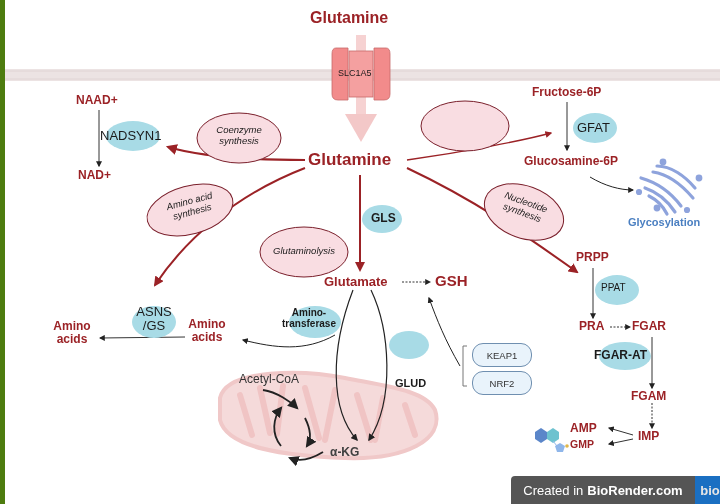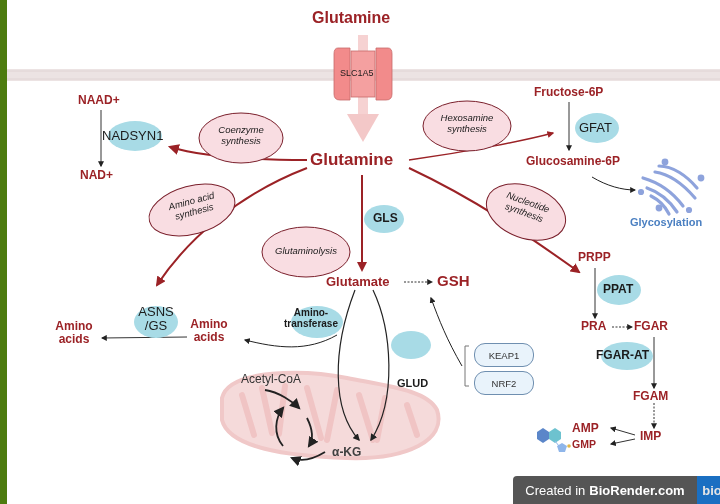--- a/index.html
+++ b/index.html
@@ -1,17 +1,17 @@
 <!DOCTYPE html>
 <html><head>
 <meta charset="utf-8">
 <style>
   html, body { margin:0; padding:0; background:#ffffff; }
   body { width:720px; height:504px; position:relative; overflow:hidden; font-family:"Liberation Sans", sans-serif; }
-  #stage { position:absolute; left:0; top:0; width:720px; height:504px; border-left:7px solid #4d7c0f; box-sizing:border-box; }
+  #stage { position:absolute; left:0; top:0; width:720px; height:504px; border-left:5px solid #4d7c0f; box-sizing:border-box; }
   svg#diagram { position:absolute; left:0; top:0; }
   .lbl { position:absolute; font-family:"Liberation Sans", sans-serif; font-weight:bold; color:#9b2226; white-space:nowrap; line-height:1.05; text-align:center; }
   .enz { position:absolute; font-family:"Liberation Sans", sans-serif; color:#1b1b1b; white-space:nowrap; text-align:center; line-height:1.05; }
   .path-lbl { position:absolute; font-family:"Liberation Sans", sans-serif; font-style:italic; font-size:9.5px; color:#1a1a1a; text-align:center; line-height:1.15; }
   .pill { position:absolute; width:58px; height:22px; border:1px solid #6f8fb0; border-radius:11px; background:#e9f3fb; font-size:9.5px; color:#333; display:flex; align-items:center; justify-content:center; }
   #watermark { position:absolute; left:506px; top:476px; width:214px; height:28px; display:flex; }
   #wm-text { flex:1; background:#555555; color:#ffffff; font-size:13px; display:flex; align-items:center; justify-content:center; border-top-left-radius:4px; }
   #wm-text b { margin-left:4px; }
   #wm-logo { width:30px; background:#1a6fc2; color:#e5e5e5; font-weight:bold; font-size:13px; display:flex; align-items:center; justify-content:center; }
 </style>
@@ -128,21 +128,20 @@
 
 <div class="lbl" style="left:305px;top:10px;font-size:16px;">Glutamine</div>
 <div class="enz" style="left:333px;top:69px;font-size:9px;">SLC1A5</div>
 <div class="lbl" style="left:303px;top:151px;font-size:17px;">Glutamine</div>
 
 <div class="path-lbl" style="left:198px;top:125px;width:72px;text-align:center;">Coenzyme synthesis</div>
 <div class="lbl" style="left:71px;top:94px;font-size:12px;">NAAD+</div>
 <div class="enz" style="left:95px;top:129px;font-size:13px;">NADSYN1</div>
 <div class="lbl" style="left:73px;top:169px;font-size:12px;">NAD+</div>
 
-<div class="path-lbl" style="left:420px;top:113px;width:80px;">Hexosamine synthesis</div>
 <div class="lbl" style="left:527px;top:86px;font-size:12px;">Fructose-6P</div>
 <div class="enz" style="left:572px;top:121px;font-size:13px;">GFAT</div>
 <div class="lbl" style="left:519px;top:155px;font-size:12px;">Glucosamine-6P</div>
 <div class="lbl" style="left:623px;top:217px;font-size:11px;color:#4a7fc1;">Glycosylation</div>
 
 <div class="path-lbl" style="left:150px;top:196px;width:72px;transform:rotate(-15deg);">Amino acid synthesis</div>
 <div class="enz" style="left:124px;top:305px;width:50px;font-size:13px;white-space:normal;">ASNS /GS</div>
 <div class="lbl" style="left:45px;top:320px;width:44px;font-size:12px;white-space:normal;">Amino acids</div>
 <div class="lbl" style="left:180px;top:318px;width:44px;font-size:12px;white-space:normal;">Amino acids</div>
 <div class="enz" style="left:271px;top:308px;width:66px;font-size:10px;font-weight:bold;white-space:normal;">Amino- transferase</div>
@@ -153,21 +152,21 @@
 <div class="lbl" style="left:430px;top:273px;font-size:15px;">GSH</div>
 <div class="enz" style="left:390px;top:338px;font-size:11px;font-weight:bold;margin-top:40px;">GLUD</div>
 <div class="pill" style="left:467px;top:343px;">KEAP1</div>
 <div class="pill" style="left:467px;top:371px;">NRF2</div>
 
 <div class="enz" style="left:234px;top:373px;font-size:12px;color:#333;">Acetyl-CoA</div>
 <div class="lbl" style="left:325px;top:446px;font-size:12px;color:#404040;text-align:center;">α-KG</div>
 
 <div class="path-lbl" style="left:480px;top:197px;width:78px;transform:rotate(20deg);">Nucleotide synthesis</div>
 <div class="lbl" style="left:571px;top:251px;font-size:12px;">PRPP</div>
-<div class="enz" style="left:596px;top:283px;font-size:12px;font-weight:bold;">PPAT</div>
+<div class="enz" style="left:596px;top:283px;font-size:10px;font-weight:normal;">PPAT</div>
 <div class="lbl" style="left:574px;top:320px;font-size:12px;">PRA</div>
 <div class="lbl" style="left:627px;top:320px;font-size:12px;">FGAR</div>
 <div class="enz" style="left:589px;top:349px;font-size:12px;font-weight:bold;">FGAR-AT</div>
 <div class="lbl" style="left:626px;top:390px;font-size:12px;">FGAM</div>
 <div class="lbl" style="left:633px;top:430px;font-size:12px;">IMP</div>
 <div class="lbl" style="left:565px;top:422px;font-size:12px;">AMP</div>
 <div class="lbl" style="left:565px;top:439px;font-size:10.5px;">GMP</div>
 
 <div id="watermark">
   <div id="wm-text">

